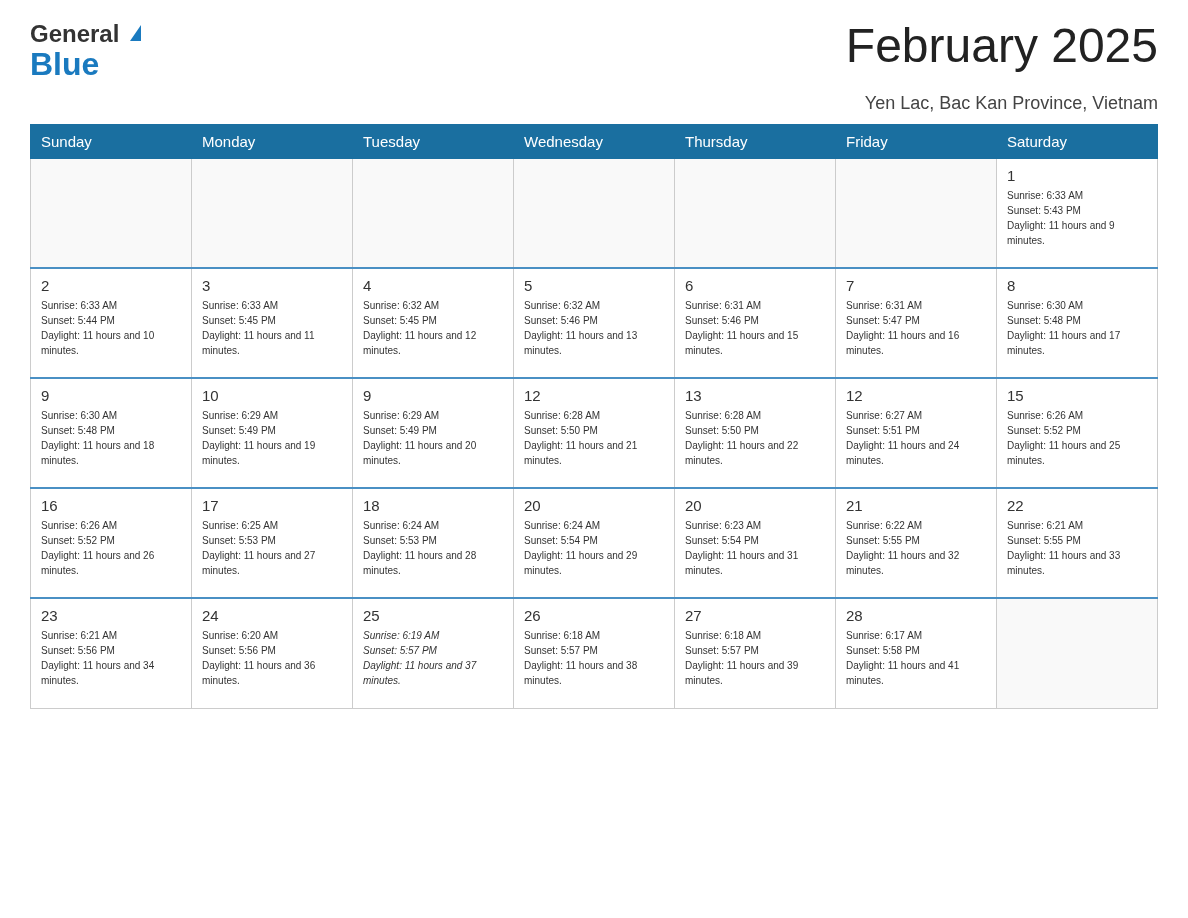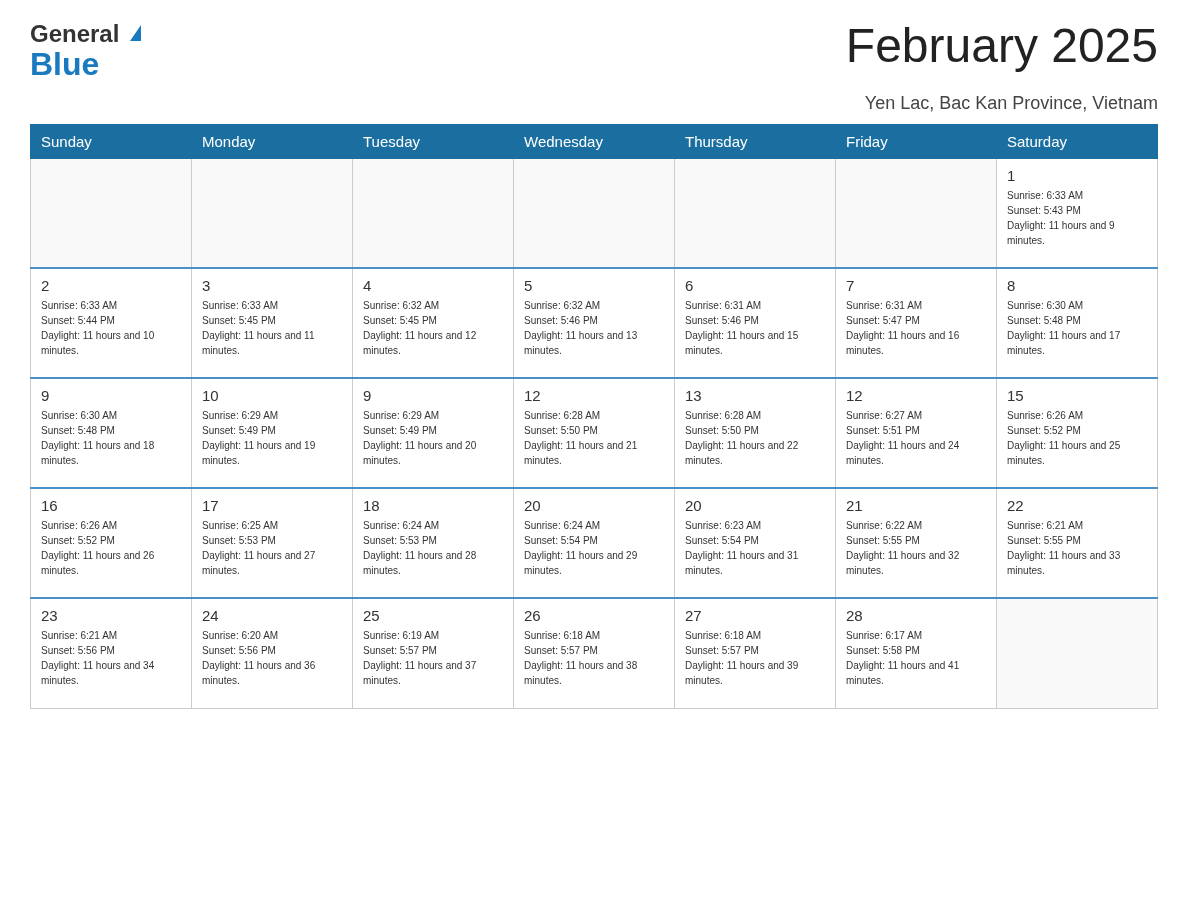--- a/index.html
+++ b/index.html
@@ -276,21 +276,21 @@
 Daylight: 11 hours and 34 minutes.</div>
         </td>
         <td>
           <span class="day-number">24</span>
           <div class="day-info" style="white-space: pre-line;">Sunrise: 6:20 AM
 Sunset: 5:56 PM
 Daylight: 11 hours and 36 minutes.</div>
         </td>
         <td>
           <span class="day-number">25</span>
-          <div class="day-info" style="white-space: pre-line;">Sunrise: 6:19 AM
+          <div class="day-info" style="white-space: pre-line; font-style: italic;">Sunrise: 6:19 AM
 Sunset: 5:57 PM
 Daylight: 11 hours and 37 minutes.</div>
         </td>
         <td>
           <span class="day-number">26</span>
           <div class="day-info" style="white-space: pre-line;">Sunrise: 6:18 AM
 Sunset: 5:57 PM
 Daylight: 11 hours and 38 minutes.</div>
         </td>
         <td>

